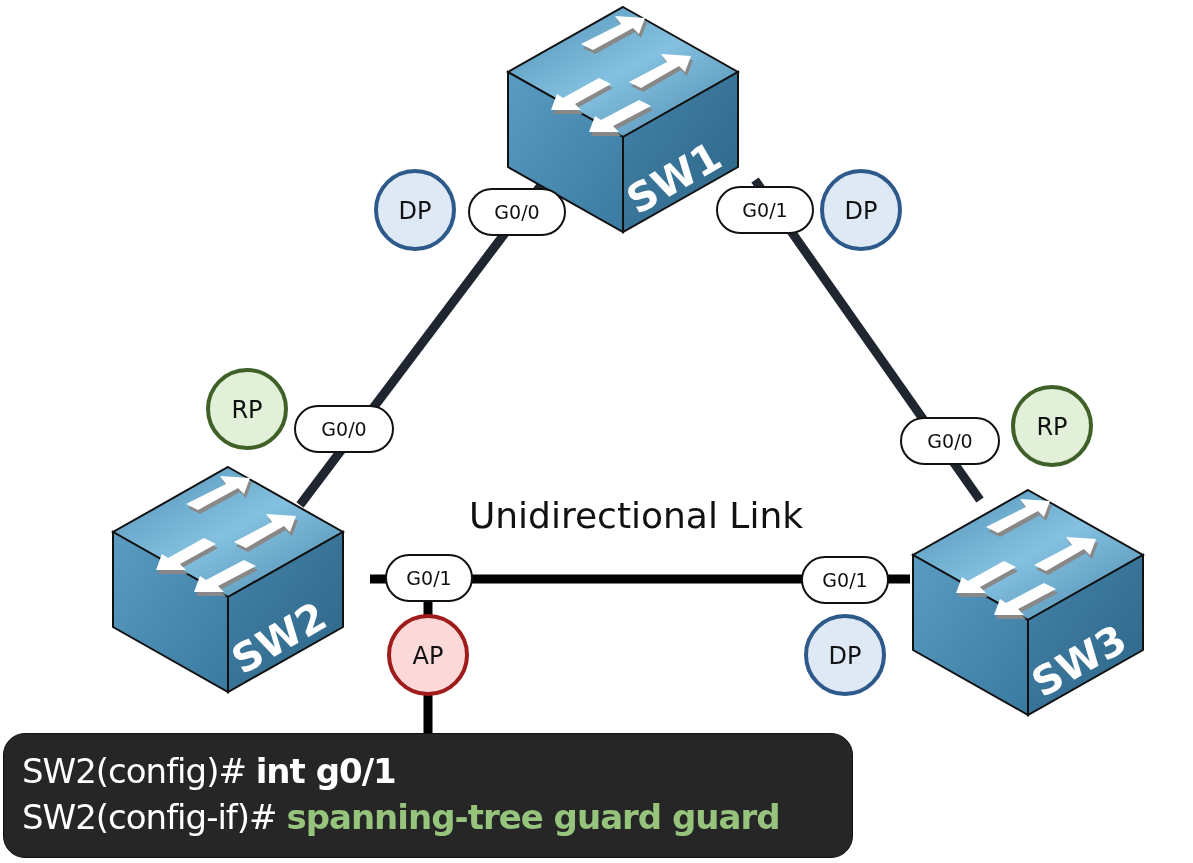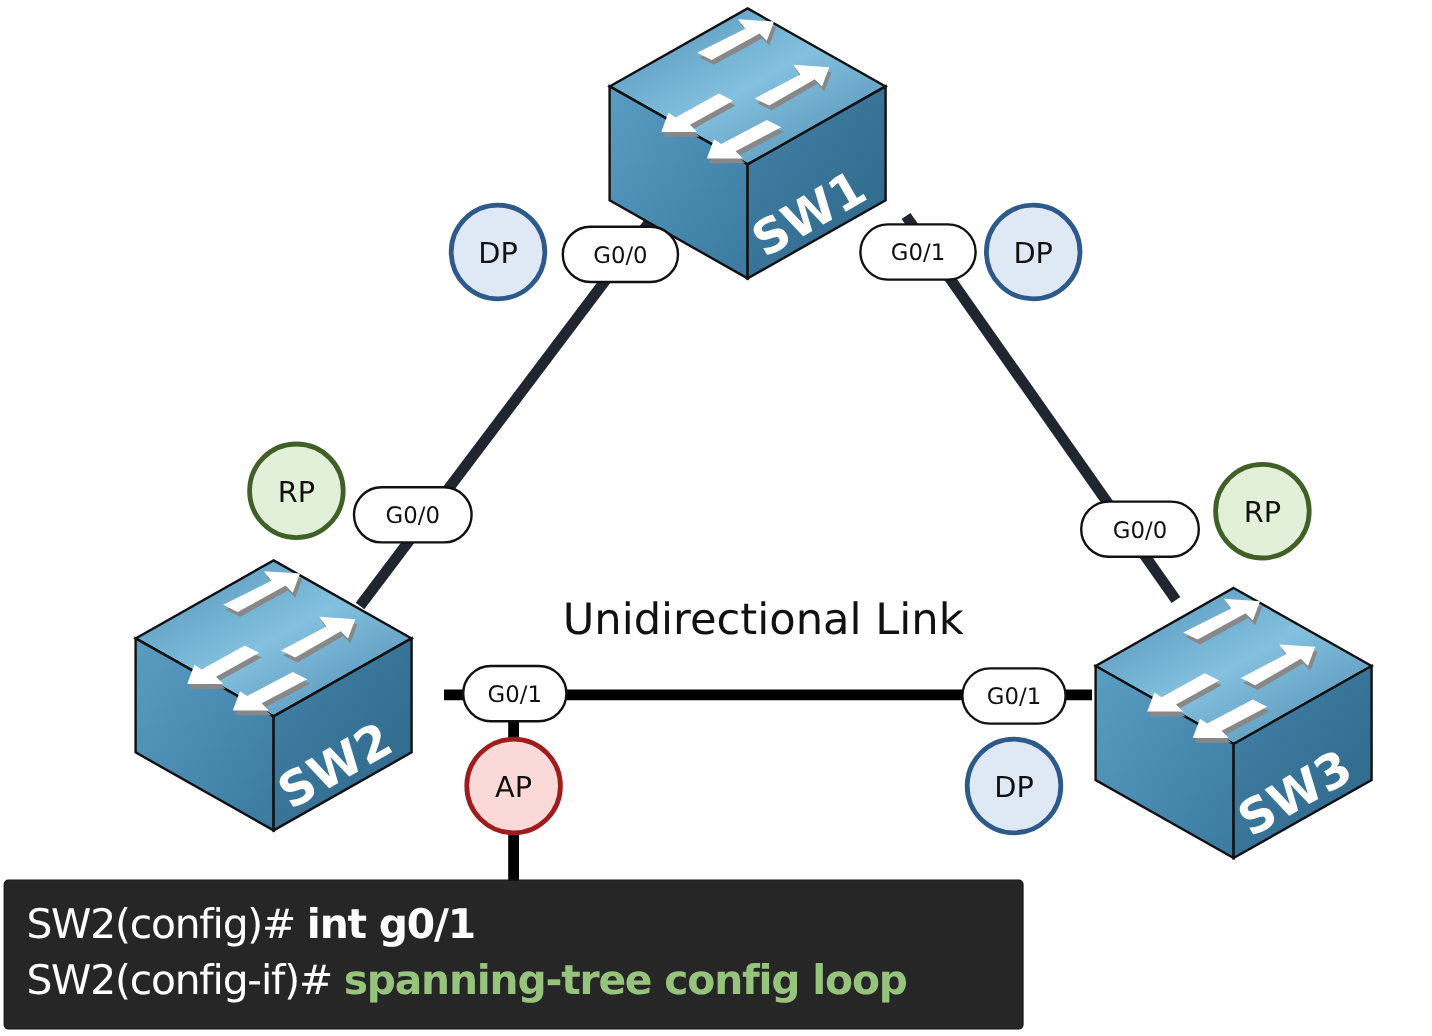--- a/index.html
+++ b/index.html
@@ -2,21 +2,21 @@
 <html><head>
 <meta charset="utf-8">
 <style>
   html, body { margin:0; padding:0; background:#ffffff; }
   body { width:1193px; height:863px; position:relative; overflow:hidden; font-family:"Liberation Sans", sans-serif; }
   svg#diagram { position:absolute; left:0; top:0; }
   .port-label { font-family:"DejaVu Sans", sans-serif; font-size:19px; fill:#111; }
   .role-label { font-family:"DejaVu Sans", sans-serif; font-size:24px; fill:#111; }
   .link-title { font-family:"DejaVu Sans", sans-serif; font-size:36px; fill:#111; }
   .sw-label { font-family:"DejaVu Sans", sans-serif; font-weight:bold; font-size:40px; fill:#ffffff; }
-  .cli { position:absolute; left:3px; top:733px; width:850px; height:125px; background:#262626; border-radius:4px; border:1px solid #111; box-sizing:border-box; padding:14px 0 12px 18px; }
+  .cli { position:absolute; left:3px; top:733px; width:850px; height:125px; background:#262626; border-radius:22px; border:1px solid #111; box-sizing:border-box; padding:14px 0 12px 18px; }
   .cli-line { font-family:"DejaVu Sans", sans-serif; font-size:34px; color:#ffffff; line-height:46px; white-space:nowrap; letter-spacing:-1px; }
   .cli-cmd { font-weight:bold; }
   .cli-cmd.green { color:#97c47d; }
 </style>
 </head>
 <body>
 
 <svg id="diagram" width="1193" height="863" viewBox="0 0 1193 863">
   <defs>
     <linearGradient id="topGrad" x1="0" y1="0" x2="1" y2="1">
@@ -126,15 +126,15 @@
   </g>
 
   <text class="link-title" x="636" y="528" text-anchor="middle">Unidirectional Link</text>
 </svg>
 
 <div class="cli">
   <div class="cli-line">
     <span>SW2(config)# </span><span class="cli-cmd">int g0/1</span>
   </div>
   <div class="cli-line">
-    <span>SW2(config-if)# </span><span class="cli-cmd green">spanning-tree config loop</span>
+    <span>SW2(config-if)# </span><span class="cli-cmd green">spanning-tree guard guard</span>
   </div>
 </div>
 
 </body></html>

